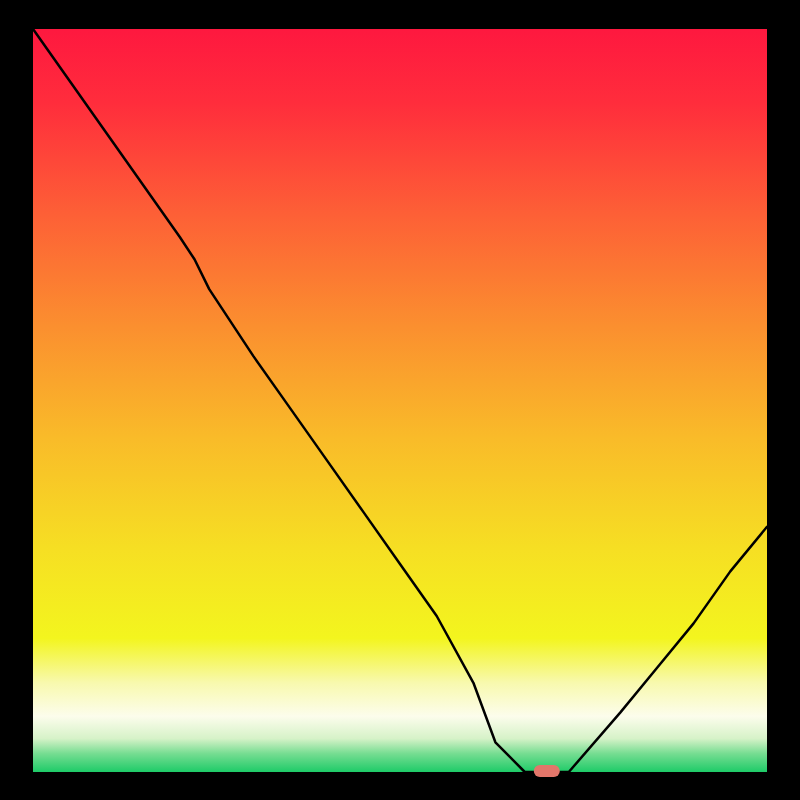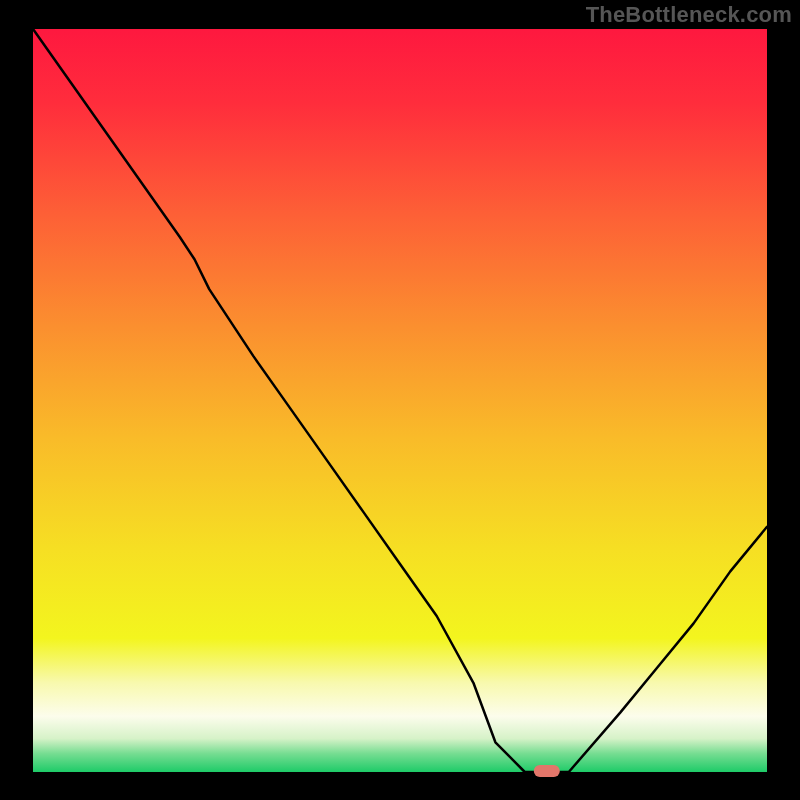--- a/index.html
+++ b/index.html
@@ -31,21 +31,20 @@
     position: absolute;
     top: 0;
     left: 0;
     z-index: 1;
   }
 </style>
 </head>
 <body>
 
 <div class="container">
-  <div class="attribution">TheBottleneck.com</div>
   <svg id="chart-svg" width="800" height="800" viewBox="0 0 800 800">
       <defs>
         <linearGradient id="bg-grad" x1="0" y1="0" x2="0" y2="1">
           <stop offset="0%" stop-color="#fe183f"></stop>
           <stop offset="10%" stop-color="#ff2d3c"></stop>
           <stop offset="25%" stop-color="#fd6036"></stop>
           <stop offset="40%" stop-color="#fb8f2f"></stop>
           <stop offset="55.00000000000001%" stop-color="#f9bb29"></stop>
           <stop offset="70%" stop-color="#f6df23"></stop>
           <stop offset="82%" stop-color="#f3f51e"></stop>

